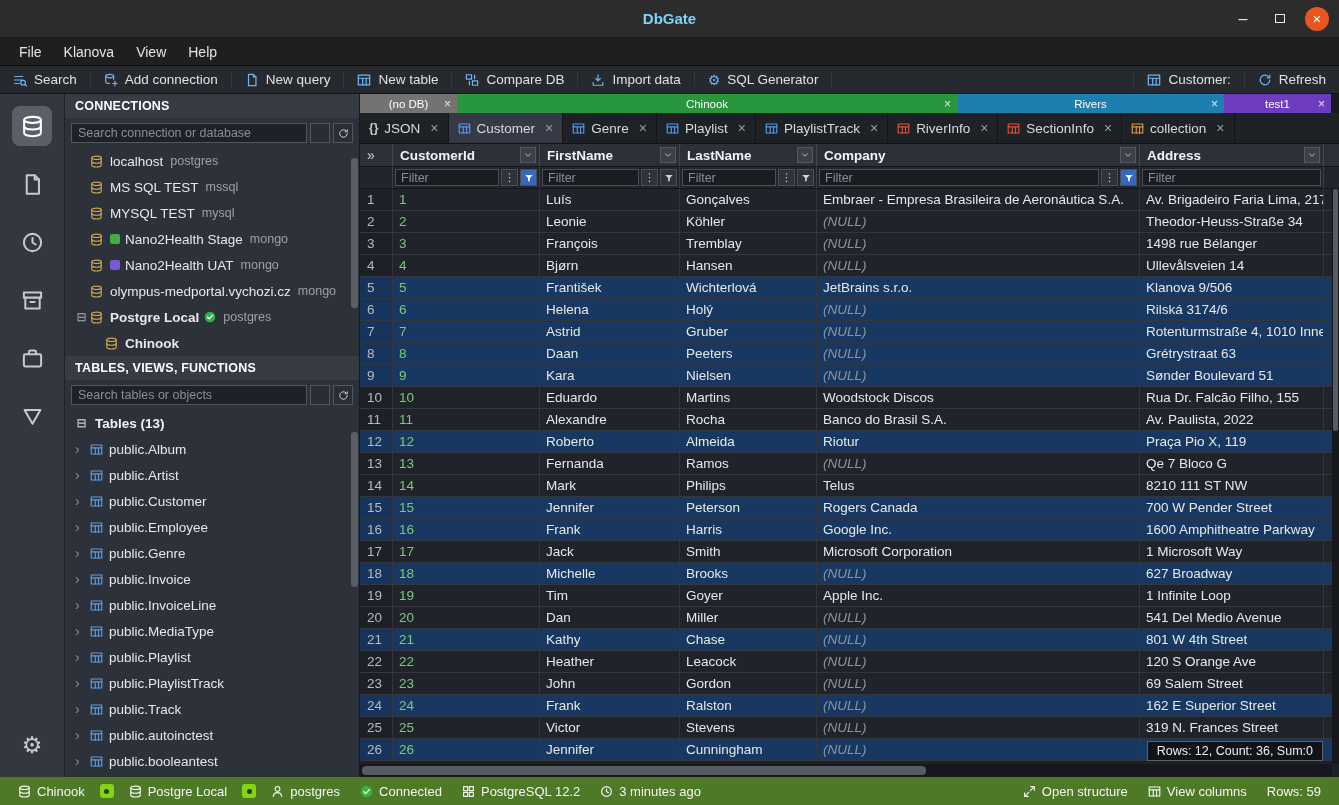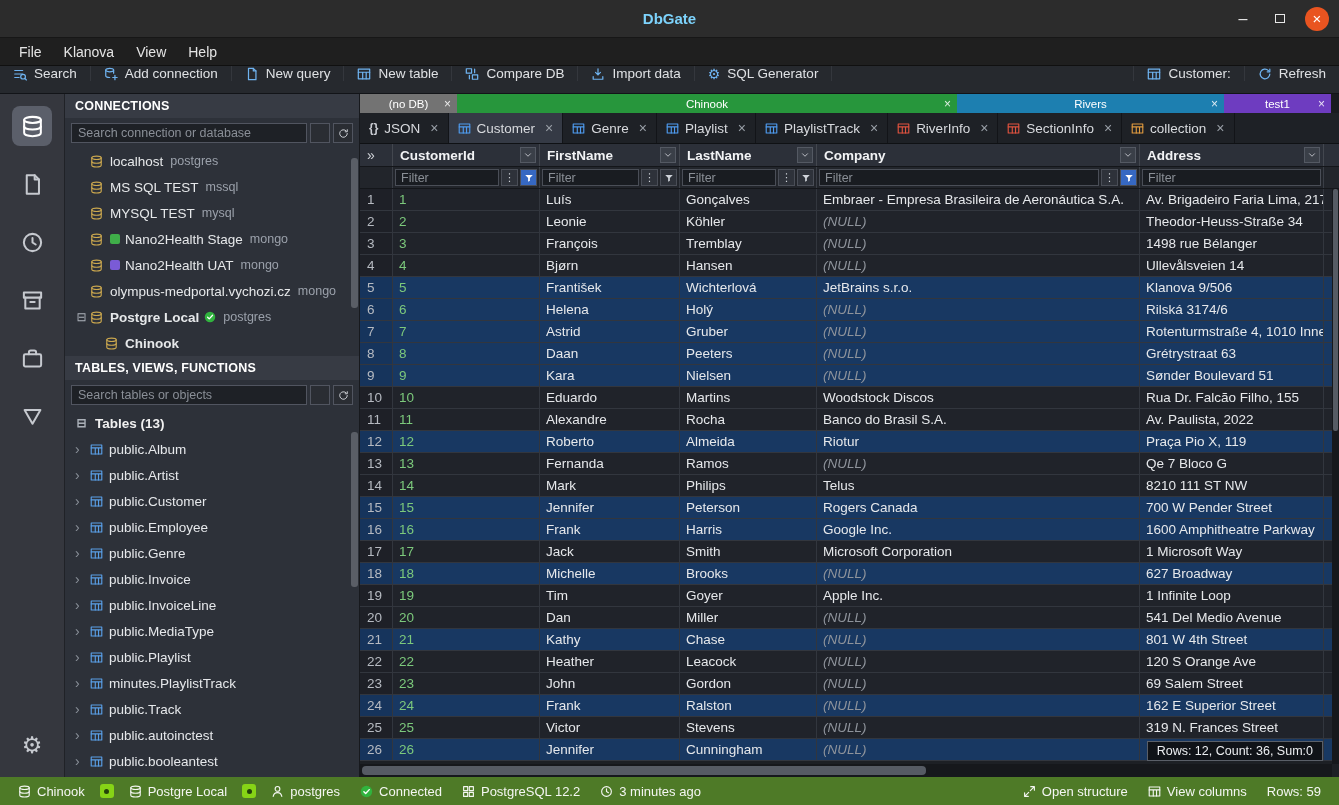--- a/index.html
+++ b/index.html
@@ -17,21 +17,21 @@
   .max-box { width:10px; height:9px; border:1.5px solid #e8e8e8; display:block; }
   .tb-close { background:#e95420; color:#fff; font-size:15px; }
 
   
   .menubar { height:28px; background:#1f1f1f; border-bottom:1px solid #101010;
     display:flex; align-items:center; padding-left:8px; }
   .menu-item { padding:3px 11px; color:#e4e4e4; font-size:14px; }
 
   
   .toolbar { height:28px; background:#26292e; border-bottom:1px solid #121418; display:flex; color:#dfe1e4; }
-  .toolbar-group { display:flex; align-items:flex-start; }
+  .toolbar-group { display:flex; align-items:center; }
   .toolbar-group.right { margin-left:auto; }
   .tool-item { display:flex; align-items:center; gap:7px; padding:0 13px; border-right:1px solid #34373d; white-space:nowrap; }
   .toolbar-group.right .tool-item { border-right:none; border-left:1px solid #34373d; }
   .ticon { display:flex; color:#6fb3f0; }
   .ticon svg { width:14px; height:14px; }
   .ticon .glyph { font-size:14px; line-height:1; }
 
   
   .main { display:flex; height:683px; }
 
@@ -534,21 +534,21 @@
           <span>public.Playlist</span>
         </div>
         <div class="table-row">
           <span class="chev">›</span>
           <span class="tbl-icon">
             <svg viewBox="0 0 16 16" fill="none" stroke="currentColor" stroke-width="1.4" stroke-linecap="round" stroke-linejoin="round">
               <rect x="1.5" y="2.5" width="13" height="11"></rect>
               <path d="M1.5 6h13M6.5 6v7.5M10.5 6v7.5"></path>
             </svg>
           </span>
-          <span>minutes.PlaylistTrack</span>
+          <span>public.PlaylistTrack</span>
         </div>
         <div class="table-row">
           <span class="chev">›</span>
           <span class="tbl-icon">
             <svg viewBox="0 0 16 16" fill="none" stroke="currentColor" stroke-width="1.4" stroke-linecap="round" stroke-linejoin="round">
               <rect x="1.5" y="2.5" width="13" height="11"></rect>
               <path d="M1.5 6h13M6.5 6v7.5M10.5 6v7.5"></path>
             </svg>
           </span>
           <span>public.Track</span>

